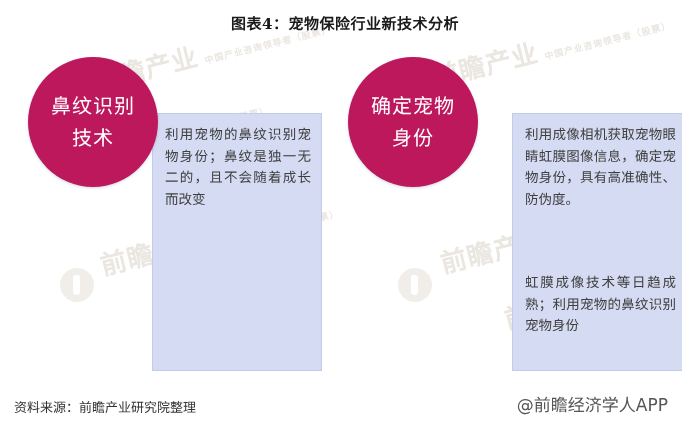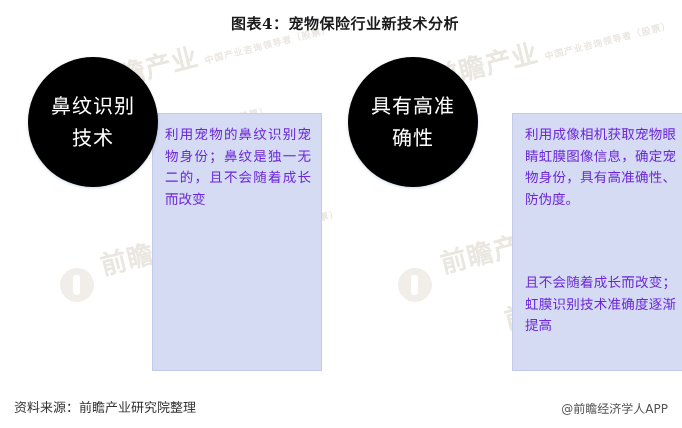--- a/index.html
+++ b/index.html
@@ -88,36 +88,36 @@
     position: absolute;
     left: 12px;
     right: 10px;
     top: 6px;
     bottom: 6px;
   }
 
   .para {
     font-size: 13.5px;
     line-height: 21.5px;
-    color: #6d28d9;
+    color: #404040;
     text-align: justify;
     letter-spacing: 0px;
   }
   .para-0 { position: absolute; top: 4px; left: 0; right: 0; }
   .para-1 { position: absolute; top: 148px; left: 0; right: 0; }
   #group-1 .para-1 { top: 152px; }
 
   .circle {
     position: absolute;
     top: 9px;
     left: 28px;
     width: 130px;
     height: 130px;
     border-radius: 50%;
-    background: #000000;
+    background: #be185d;
     z-index: 3;
     display: flex;
     align-items: center;
     justify-content: center;
     box-shadow: 0 1px 3px rgba(40,80,150,.22);
   }
   #group-1 .circle { left: 28px; }
 
   .circle-label {
     color: #ffffff;
@@ -135,21 +135,21 @@
     left: 14px;
     bottom: 12px;
     font-size: 13px;
     color: #333333;
     z-index: 5;
   }
   #footer-brand {
     position: absolute;
     right: 14px;
     bottom: 12px;
-    font-size: 12px;
+    font-size: 17px;
     color: #555555;
     z-index: 5;
   }
 </style>
 </head>
 <body>
 
 <div id="page">
 
   <div class="wm-layer">
@@ -192,24 +192,24 @@
     </div>
     <div class="circle">
       <div class="circle-label">鼻纹识别技术</div>
     </div>
   </div>
 
   <div class="group" id="group-1">
     <div class="panel">
       <div class="panel-body">
         <div class="para para-0">利用成像相机获取宠物眼睛虹膜图像信息，确定宠物身份，具有高准确性、防伪度。</div>
-        <div class="para para-1">且不会随着成长而改变；虹膜识别技术准确度逐渐提高</div>
+        <div class="para para-1">虹膜成像技术等日趋成熟；利用宠物的鼻纹识别宠物身份</div>
       </div>
     </div>
     <div class="circle">
-      <div class="circle-label">具有高准确性</div>
+      <div class="circle-label">确定宠物身份</div>
     </div>
   </div>
 
   <div id="footer-source">资料来源：前瞻产业研究院整理</div>
   <div id="footer-brand">@前瞻经济学人APP</div>
 
 </div>
 
 </body></html>

